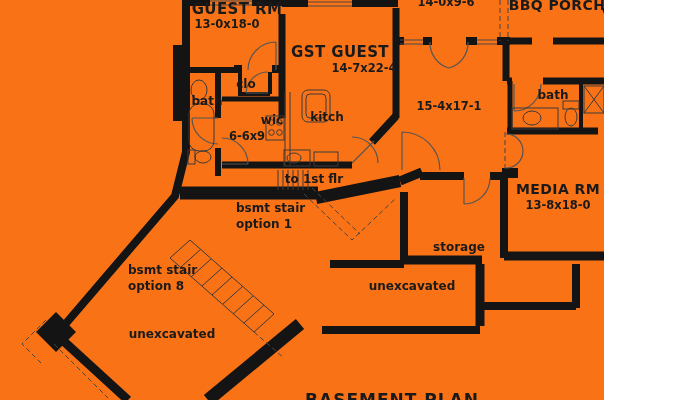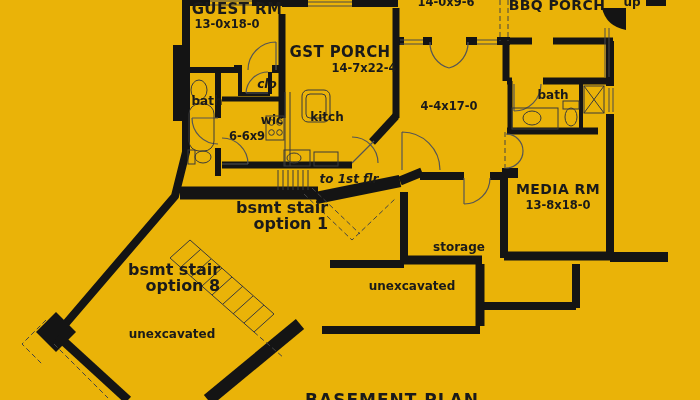--- a/index.html
+++ b/index.html
@@ -1,27 +1,27 @@
 <!DOCTYPE html>
 <html><head>
 <meta charset="utf-8">
 <style>
   html,body{margin:0;padding:0;background:#fff;}
   .stage{
-    position:relative;width:700px;height:400px;background:#eab308;
-    overflow:hidden;font-family:"DejaVu Sans",sans-serif;color:#1a1a1a;text-align:right;
+    position:relative;width:604px;height:400px;background:#f97316;
+    overflow:hidden;font-family:"DejaVu Sans",sans-serif;color:#1a1a1a;
   }
   .plan-svg{position:absolute;left:0;top:0;}
   .lbl{position:absolute;white-space:pre;font-weight:bold;color:#1a1a1a;line-height:1.15;}
   .c{transform:translateX(-50%);}           
   .rm{font-size:14px;letter-spacing:.4px;}  
   .rm-lg{font-size:15px;letter-spacing:.4px;}
   .dim{font-size:11.5px;}                   
   .sm{font-size:12px;}                      
-  .note{font-size:16px;line-height:16px;}
+  .note{font-size:12px;line-height:16px;}
   .title{font-size:17px;letter-spacing:1px;}
 </style>
 </head>
 <body>
 
 <div class="stage">
 
   <svg class="plan-svg" width="700" height="400" viewBox="0 0 700 400">
 
     <g stroke="#141414" fill="none" stroke-linecap="butt">
@@ -163,40 +163,40 @@
       <rect x="563" y="101" width="16" height="8"></rect>
       <ellipse cx="571" cy="117" rx="6" ry="9"></ellipse>
       <rect x="584" y="86" width="20" height="27"></rect>
       <path d="M584,86 L604,113 M604,86 L584,113"></path>
     </g>
   </svg>
 
   <div class="lbl c rm-lg" style="left:237px;top:1px;">GUEST RM</div>
   <div class="lbl c dim" style="left:227px;top:18px;">13-0x18-0</div>
 
-  <div class="lbl c rm-lg" style="left:340px;top:44px;">GST PORCH</div>
+  <div class="lbl c rm-lg" style="left:340px;top:44px;">GST GUEST</div>
   <div class="lbl c dim" style="left:340px;top:62px;margin-left:24px;">14-7x22-4</div>
 
   <div class="lbl c dim" style="left:446px;top:-4px;">14-0x9-6</div>
   <div class="lbl c rm" style="left:557px;top:-3px;">BBQ PORCH</div>
   <div class="lbl c sm" style="left:632px;top:-4px;">up</div>
 
-  <div class="lbl c dim" style="left:449px;top:100px;">4-4x17-0</div>
+  <div class="lbl c dim" style="left:449px;top:100px;">15-4x17-1</div>
 
   <div class="lbl c rm" style="left:558px;top:181px;">MEDIA RM</div>
   <div class="lbl c dim" style="left:558px;top:199px;">13-8x18-0</div>
 
   <div class="lbl c sm" style="left:207px;top:95px;">bath</div>
-  <div class="lbl c sm" style="left:267px;top:78px;font-style:italic;">clo</div>
+  <div class="lbl c sm" style="left:246px;top:78px;">clo</div>
   <div class="lbl c sm" style="left:249px;top:114px;margin-left:23px;">wic</div>
   <div class="lbl c dim" style="left:247px;top:130px;">6-6x9</div>
   <div class="lbl c sm" style="left:312px;top:111px;margin-left:15px;">kitch</div>
   <div class="lbl c sm" style="left:553px;top:89px;">bath</div>
 
-  <div class="lbl c sm" style="left:349px;top:173px;font-style:italic;">to 1st flr</div>
+  <div class="lbl c sm" style="left:314px;top:173px;">to 1st flr</div>
 
   <div class="lbl note" style="left:236px;top:200px;"><span>bsmt stair</span><br><span>option 1</span></div>
 
   <div class="lbl note" style="left:128px;top:262px;"><span>bsmt stair</span><br><span>option 8</span></div>
 
   <div class="lbl c sm" style="left:459px;top:213px;margin-top:28px;">storage</div>
   <div class="lbl c sm" style="left:412px;top:280px;">unexcavated</div>
   <div class="lbl c sm" style="left:172px;top:328px;">unexcavated</div>
 
   <div class="lbl c title" style="left:392px;top:391px;">BASEMENT PLAN</div>

